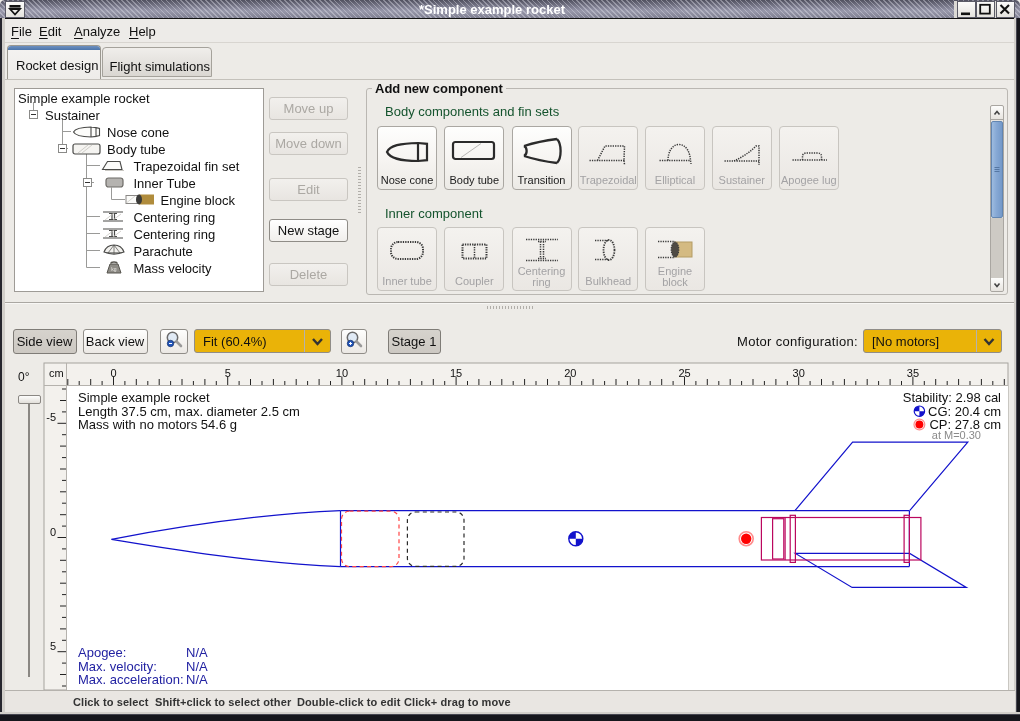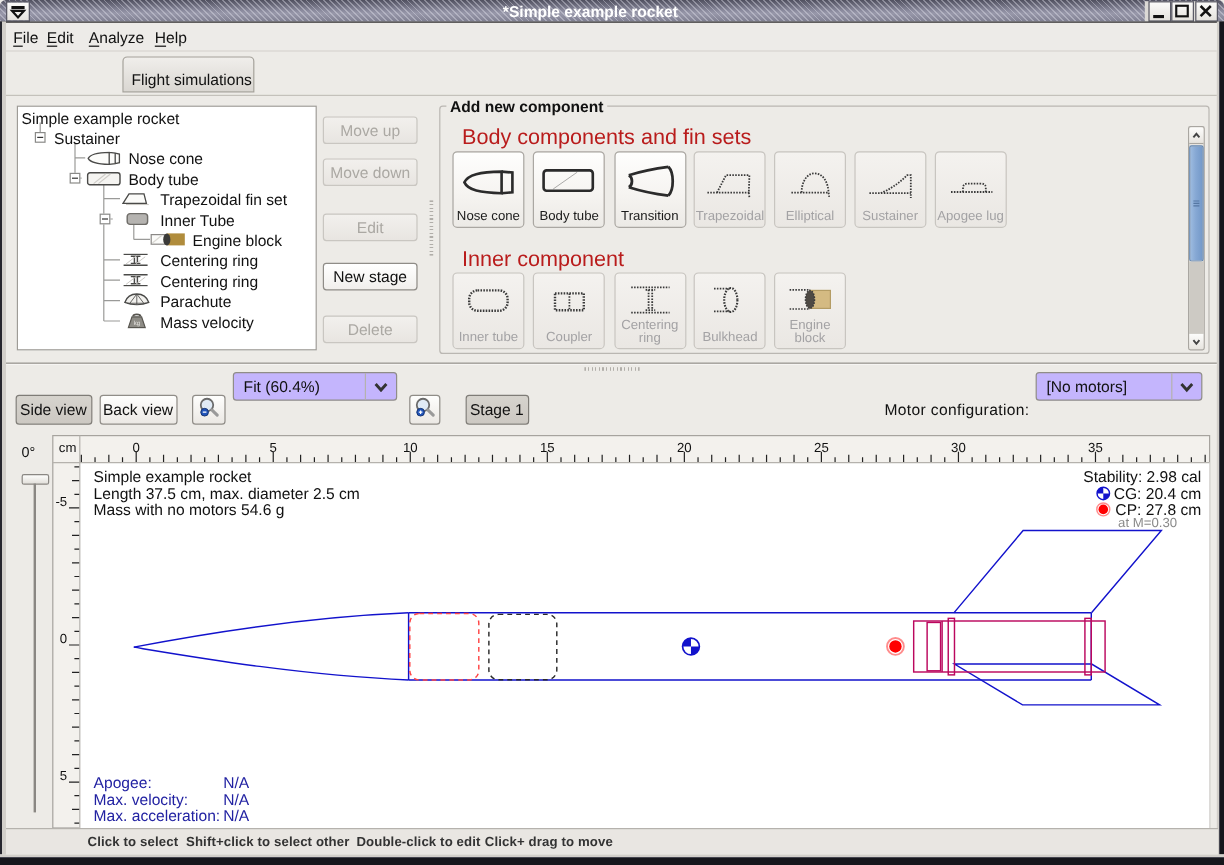--- a/index.html
+++ b/index.html
@@ -30,36 +30,36 @@
 
 #treebox {position:absolute;left:14px;top:88px;width:250px;height:204px;background:#fff;border:1px solid #9e9b96}
 .ttxt {position:absolute;font-size:13px;color:#111;white-space:nowrap}
 
 .sbtn {position:absolute;left:269px;width:79px;height:23px;font-size:13px;text-align:center;line-height:21px;
  background:linear-gradient(#f2f0ed,#e8e5e1);border:1px solid #c9c6c1;border-radius:3px;color:#aba8a3}
 .sbtn.en {background:linear-gradient(#fff,#f1efec);border:1px solid #8f8c87;color:#111}
 
 #grpbox {position:absolute;left:366px;top:88px;width:642px;height:207px;border:1px solid #bab7b2;border-radius:3px}
 #grptitle {position:absolute;left:372px;top:81px;background:#edebe7;padding:0 3px;font-size:13px;font-weight:bold;color:#111}
-.seclab {position:absolute;font-size:18px;color:#b91c1c}
+.seclab {position:absolute;font-size:13px;color:#14532d}
 .cbtn {position:absolute;width:60px;height:64px;background:linear-gradient(#fefefd,#f6f4f1 55%,#eceae6);
  border:1px solid #aaa7a2;border-radius:4px}
 .cbtn.dis {background:linear-gradient(#f4f2ef,#eae7e3);border-color:#c8c5c0}
 .clab {position:absolute;width:100%;text-align:center;font-size:11px;color:#1a1a1a}
 .glab {color:#a3a2a4}
 
 .vdots {position:absolute;left:358px;top:167px;width:3px;height:46px;
  background:repeating-linear-gradient(#b1aea9 0 1px,transparent 1px 3px)}
 .hdots {position:absolute;left:487px;top:306px;width:46px;height:3px;
  background:repeating-linear-gradient(90deg,#b1aea9 0 1px,transparent 1px 3px)}
 
 .tbtn {position:absolute;top:328.5px;height:25px;font-size:13px;text-align:center;
  background:linear-gradient(#fefefd,#f3f1ee 60%,#ebe8e4);border:1px solid #908d88;border-radius:3px;color:#111;line-height:23px}
 .tbtn.pressed {background:linear-gradient(#d6d3cd,#ccc8c2);border-color:#7f7c77}
-.combo {position:absolute;top:310px;height:24px;background:#c4b5fd;border:1px solid #908d88;border-radius:3px;font-size:13px;color:#111}
+.combo {position:absolute;top:329px;height:24px;background:#eab308;border:1px solid #908d88;border-radius:3px;font-size:13px;color:#111}
 .combo .arr {position:absolute;right:0;top:0;height:100%;border-left:1px solid #b5b2ad}
 
 #statusbar {position:absolute;left:5px;top:690px;width:1010px;height:22px;background:#e9e6e2;border-top:1px solid #b5b2ad}
 #statusbar div {position:absolute;top:5px;font-size:11px;font-weight:bold;color:#333;letter-spacing:0.1px}
 .rl {font-size:11px;fill:#111;font-family:"Liberation Sans",sans-serif}
 </style></head><body>
 <div id="win">
 <div id="titlebar">
       <div class="stripes"></div>
     </div>
@@ -80,20 +80,24 @@
       </svg></div>
 <div id="blackline"></div>
 <div id="frameL"></div>
     <div id="frameR"></div>
     <div id="frameB"></div>
 <div id="menubar"></div>
 <div class="mitem" style="left:11px"><u>F</u>ile</div>
 <div class="mitem" style="left:39px"><u>E</u>dit</div>
 <div class="mitem" style="left:74px"><u>A</u>nalyze</div>
 <div class="mitem" style="left:129px"><u>H</u>elp</div>
+<div class="tab" id="tab1">
+      <div class="blue"></div>
+      <div style="position:absolute;left:8px;top:12px">Rocket design</div>
+    </div>
 <div class="tab" id="tab2">
       <div style="position:absolute;left:7px;top:11px">Flight simulations</div>
     </div>
 <div style="position:absolute;left:5px;top:79px;width:1009px;height:1px;background:#c4c1bb"></div>
 <div id="treebox"></div>
 <svg style="position:absolute;left:14px;top:88px" width="249" height="203" viewBox="0 0 249 203">
       <g stroke="#9a9a98" stroke-width="1" fill="none">
         <path d="M19.5,14 V22.5"></path>
         <path d="M48.5,31 V60.5 M48.5,43.5 H57 M48.5,60.5 H54"></path>
         <path d="M72.5,65 V179.5 M72.5,77.5 H86 M72.5,94.5 H80 M72.5,128.5 H86 M72.5,145.5 H86 M72.5,162.5 H86 M72.5,179.5 H86"></path>

